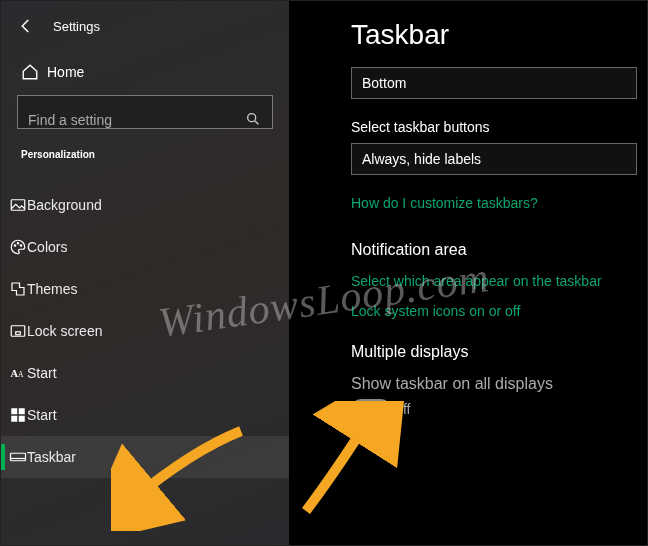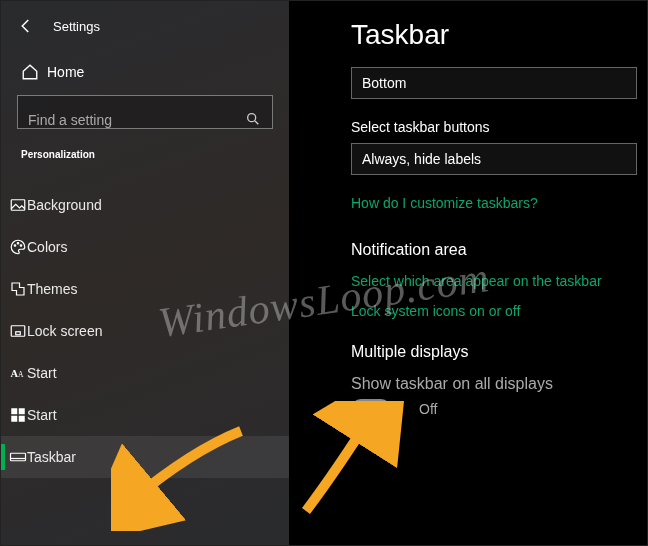--- a/index.html
+++ b/index.html
@@ -114,21 +114,21 @@
   .link.tight { margin-bottom: 14px; }
   .subhead {
     font-size: 16px;
     font-weight: 400;
     margin: 30px 0 14px 0;
   }
   .subhead.tight { margin-top: 24px; }
   .toggle-row {
     display: flex;
     align-items: center;
-    gap: 28px;
+    gap: 1px;
     margin-top: 6px;
   }
   .toggle {
     width: 40px; height: 20px;
     border: 2px solid #888;
     border-radius: 10px;
     position: relative;
   }
   .toggle::after {
     content: "";

